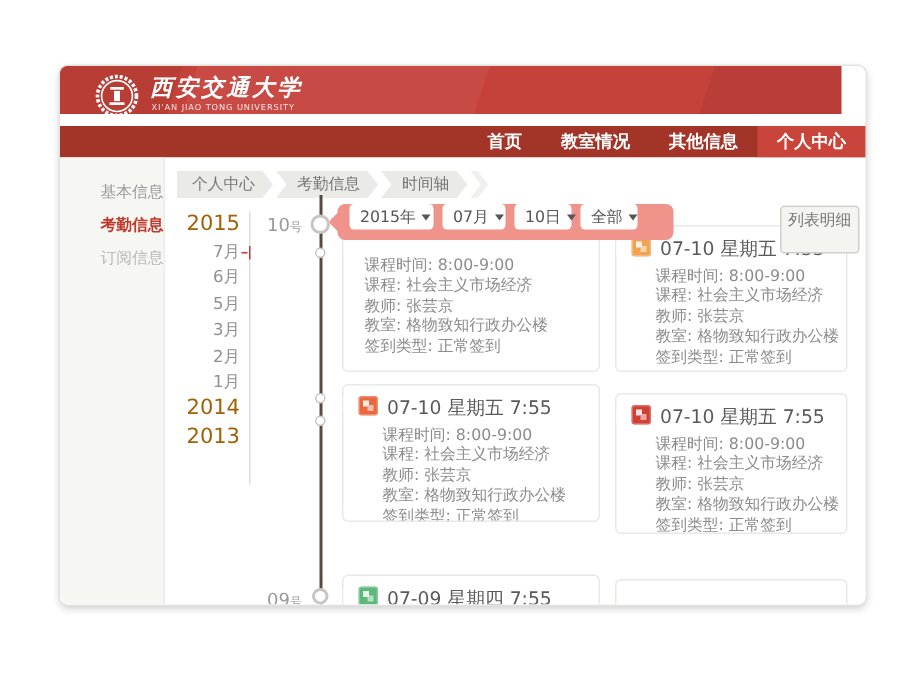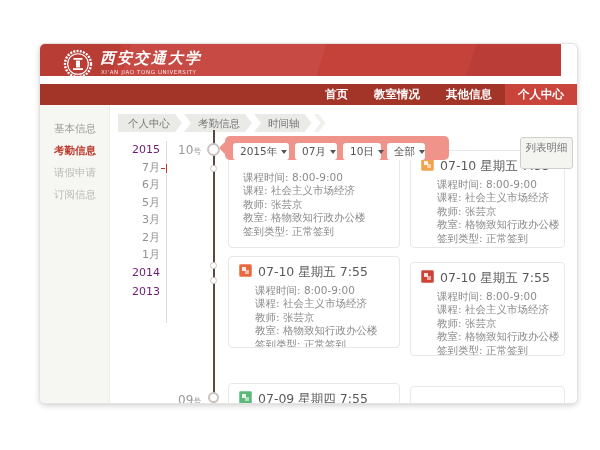--- a/index.html
+++ b/index.html
@@ -31,38 +31,38 @@
   .nav-items { position:absolute; right:0; top:0; height:21px; display:flex; }
   .nav-item { color:#fff; font-size:11.5px; font-weight:bold; line-height:21px; padding:0 13px;
     cursor:pointer; white-space:nowrap; }
   .nav-item.active { background:#c9453b; }
 
   
   .main { position:absolute; top:61px; left:0; right:0; bottom:0; background:#fff; overflow:hidden; }
   .sidebar { position:absolute; left:0; top:0; bottom:0; width:70px; background:#f6f6f3;
     border-right:1px solid #ebebe8; padding-top:12px; }
   .side-item { height:22px; line-height:22px; padding-left:14px; font-size:10.5px; color:#9a9a9a;
-    cursor:pointer; white-space:nowrap; }
+    cursor:pointer; white-space:nowrap;text-align:right; }
   .side-item.dim { color:#b9b9b6; }
   .side-item.active { color:#c0392b; font-weight:bold; }
 
   
   .crumbs { position:absolute; left:78px; top:9px; height:18px; display:flex; }
   .crumb { background:#eaeae7; color:#777; font-size:10.5px; line-height:18px;
     padding:0 12px 0 10px; cursor:pointer; white-space:nowrap;
     clip-path:polygon(0 0, calc(100% - 7px) 0, 100% 50%, calc(100% - 7px) 100%, 0 100%); }
   .crumb + .crumb { margin-left:2px; padding-left:14px;
     clip-path:polygon(0 0, calc(100% - 7px) 0, 100% 50%, calc(100% - 7px) 100%, 0 100%, 7px 50%); }
   .crumb-tail { width:12px; height:18px; margin-left:2px; background:#f0f0ed;
     clip-path:polygon(0 0, 5px 0, 12px 50%, 5px 100%, 0 100%, 7px 50%); }
 
   
   .scale { position:absolute; left:70px; top:35px; width:50px; text-align:right; }
   .scale div { white-space:nowrap; cursor:pointer; }
-  .yr { font-size:11px; color:#701a75; line-height:19px; }
+  .yr { font-size:14px; color:#a16207; line-height:19px; }
   .mo { font-size:11px; color:#909090; line-height:17.4px; }
   .scale-line { position:absolute; left:126px; top:36px; height:182px; width:1px; background:#dddddb; }
   .sel-tick { position:absolute; left:121px; top:58px; width:6px; height:10px; }
   .sel-tick::before { content:""; position:absolute; left:0; top:4.5px; width:4px; height:1.5px; background:#c0392b; }
   .sel-tick::after  { content:""; position:absolute; right:0; top:0.5px; width:1.5px; height:9px; background:#c0392b; }
 
   .day-label { position:absolute; font-size:12px; color:#999; white-space:nowrap; }
   .day-label .sfx { font-size:8px; }
   .day-top { left:138px; top:38px; }
   .day-bottom { left:138px; top:288px; }
@@ -71,21 +71,21 @@
   .axis { position:absolute; left:173px; top:25px; bottom:0; width:2px; background:#594a41; }
   .node { position:absolute; background:#fff; border:2px solid #ccc4bf; border-radius:50%; z-index:2; }
   .n1 { left:167px; top:38px;  width:13px; height:13px; }
   .n2 { left:170px; top:60px;  width:7px;  height:7px; border-width:1.5px; }
   .n3 { left:170px; top:157px; width:7px;  height:7px; border-width:1.5px; }
   .n4 { left:170px; top:172px; width:7px;  height:7px; border-width:1.5px; }
   .n5 { left:168px; top:287px; width:11px; height:11px; }
 
   
   .filterbar { position:absolute; left:185px; top:31px; width:224px; height:24px; background:#f0938a;
-    border-radius:5px; display:flex; align-items:flex-end; padding-left:8px; gap:6px; z-index:5; }
+    border-radius:5px; display:flex; align-items:flex-start; padding-left:8px; gap:6px; z-index:5; }
   .filterbar .notch { position:absolute; left:-4px; top:7px; width:10px; height:10px; background:#f0938a;
     transform:rotate(45deg); border-radius:2px; }
   .select { height:17px; background:#fff; border-radius:3px; display:flex; align-items:center;
     justify-content:space-between; padding:0 5px 0 7px; font-size:10.5px; color:#555; cursor:pointer;
     white-space:nowrap; }
   .sel-year { width:56px; } .sel-month { width:42px; } .sel-day { width:38px; } .sel-type { width:38px; }
   .caret { width:0; height:0; border-left:3.5px solid transparent; border-right:3.5px solid transparent;
     border-top:4.5px solid #555; margin-left:4px; }
 
   .list-btn { position:absolute; left:480px; top:32px; width:53px; height:32px; background:#f4f4f1;
@@ -142,21 +142,20 @@
       <div class="nav-item">其他信息</div>
       <div class="nav-item active">个人中心</div>
     </div>
   </div>
 
   <div class="main">
 
     <div class="sidebar">
       <div class="side-item">基本信息</div>
       <div class="side-item active">考勤信息</div>
-      <div class="side-item dim">请假申请</div>
       <div class="side-item dim">订阅信息</div>
     </div>
 
     <div class="crumbs">
       <div class="crumb">个人中心</div>
       <div class="crumb">考勤信息</div>
       <div class="crumb">时间轴</div>
       <div class="crumb-tail"></div>
     </div>
 

